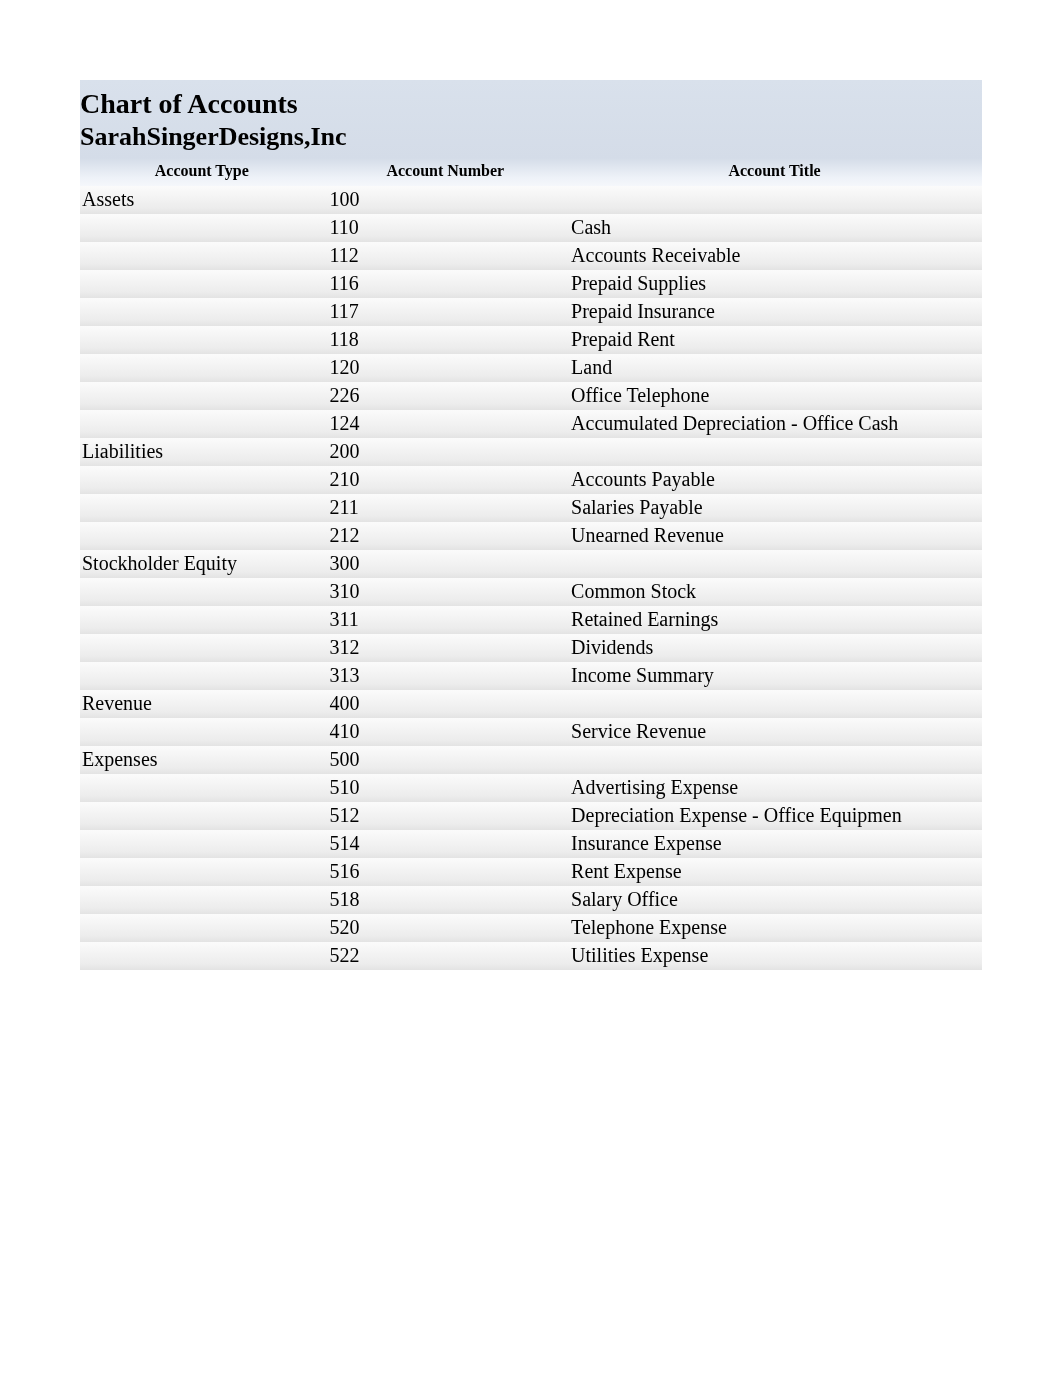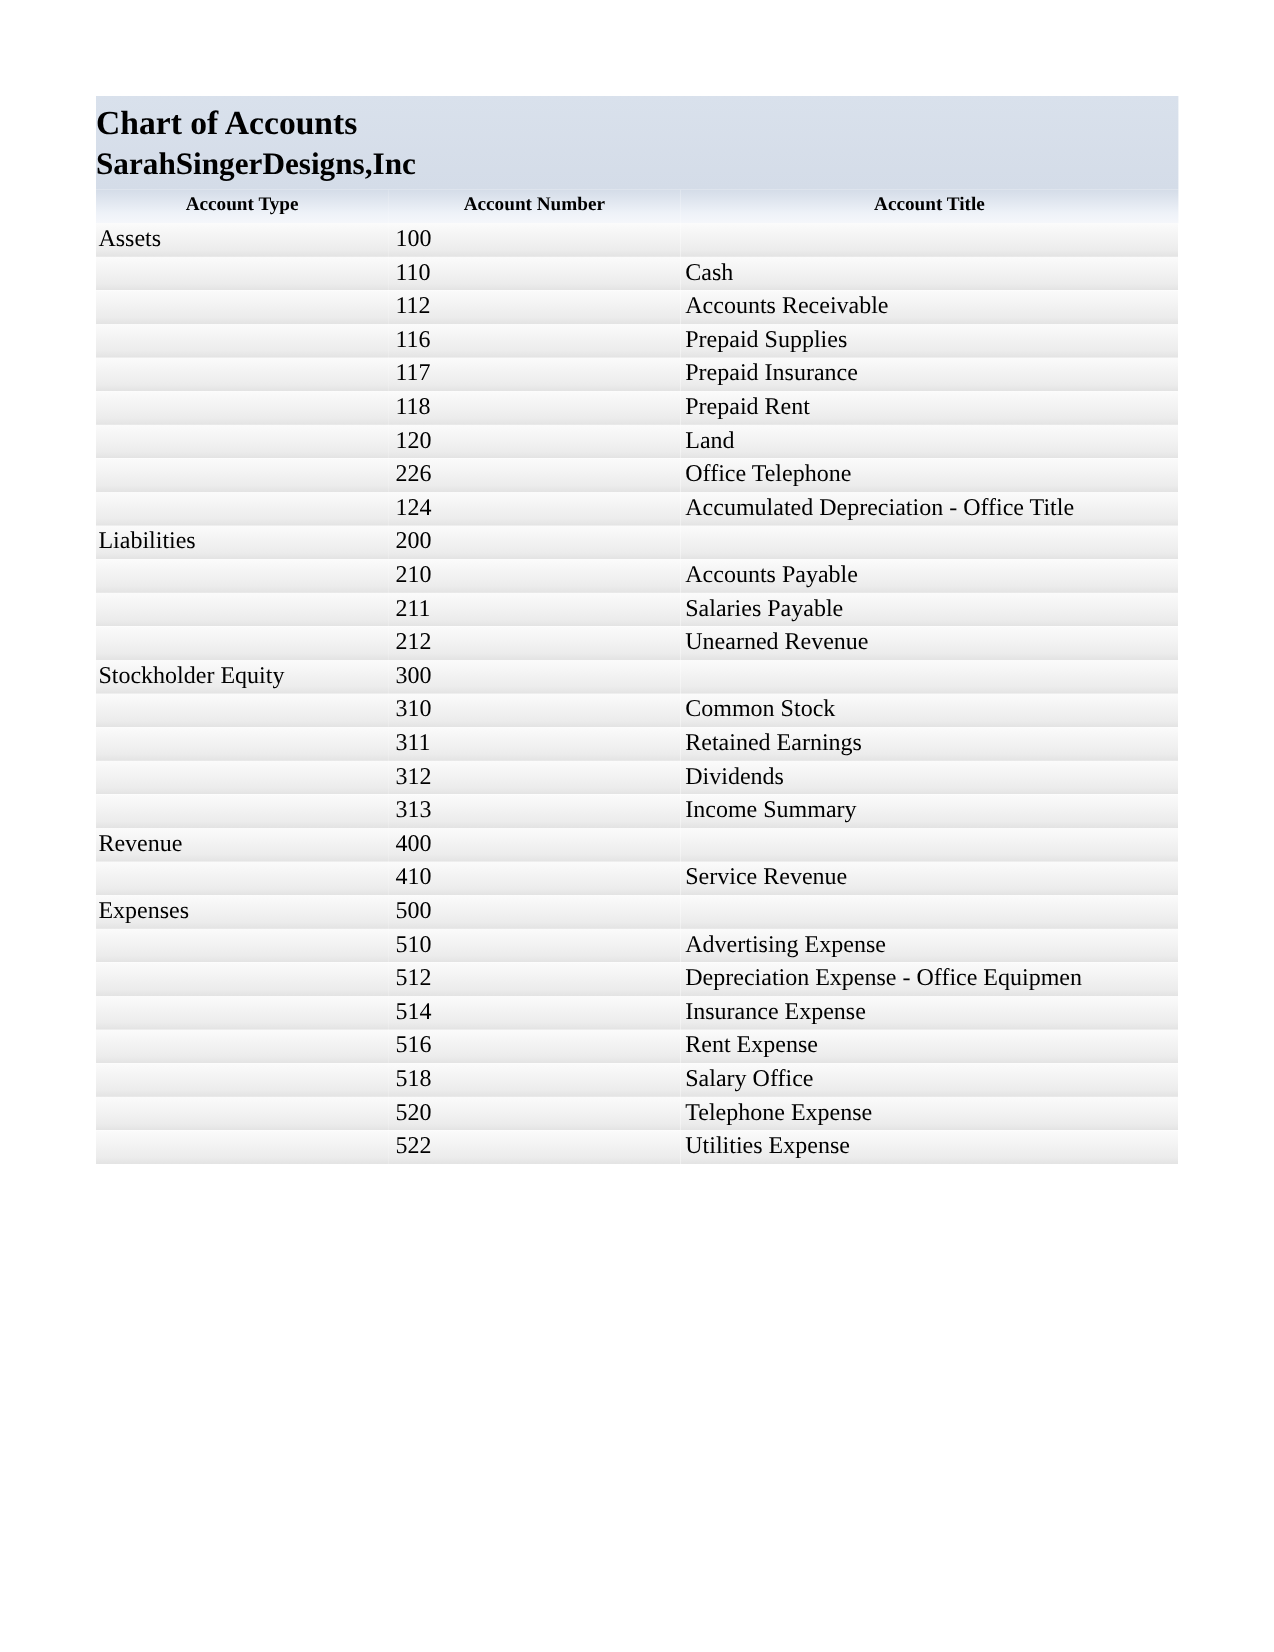--- a/index.html
+++ b/index.html
@@ -126,21 +126,21 @@
           <td class="title-cell">Land</td>
         </tr>
         <tr>
           <td class="type-cell"></td>
           <td class="num-cell">226</td>
           <td class="title-cell">Office Telephone</td>
         </tr>
         <tr>
           <td class="type-cell"></td>
           <td class="num-cell">124</td>
-          <td class="title-cell">Accumulated Depreciation - Office Title</td>
+          <td class="title-cell">Accumulated Depreciation - Office Cash</td>
         </tr>
         <tr>
           <td class="type-cell">Liabilities</td>
           <td class="num-cell">200</td>
           <td class="title-cell"></td>
         </tr>
         <tr>
           <td class="type-cell"></td>
           <td class="num-cell">210</td>
           <td class="title-cell">Accounts Payable</td>

